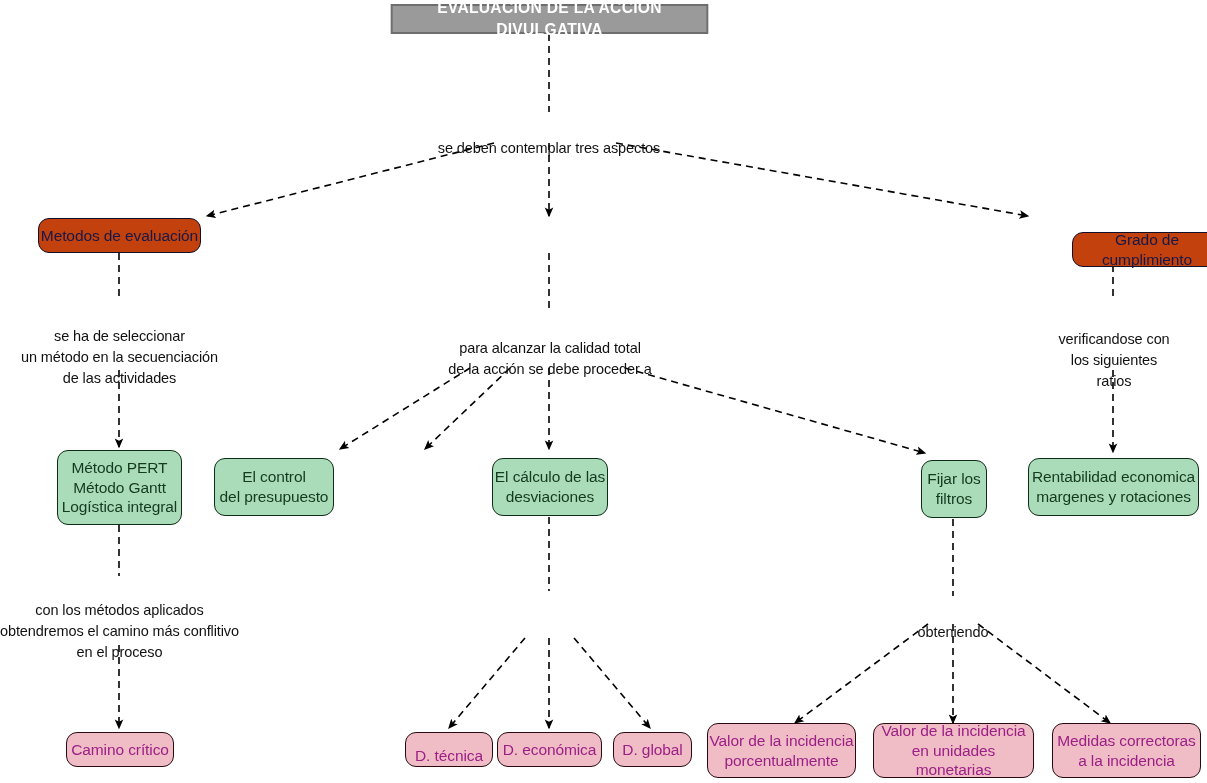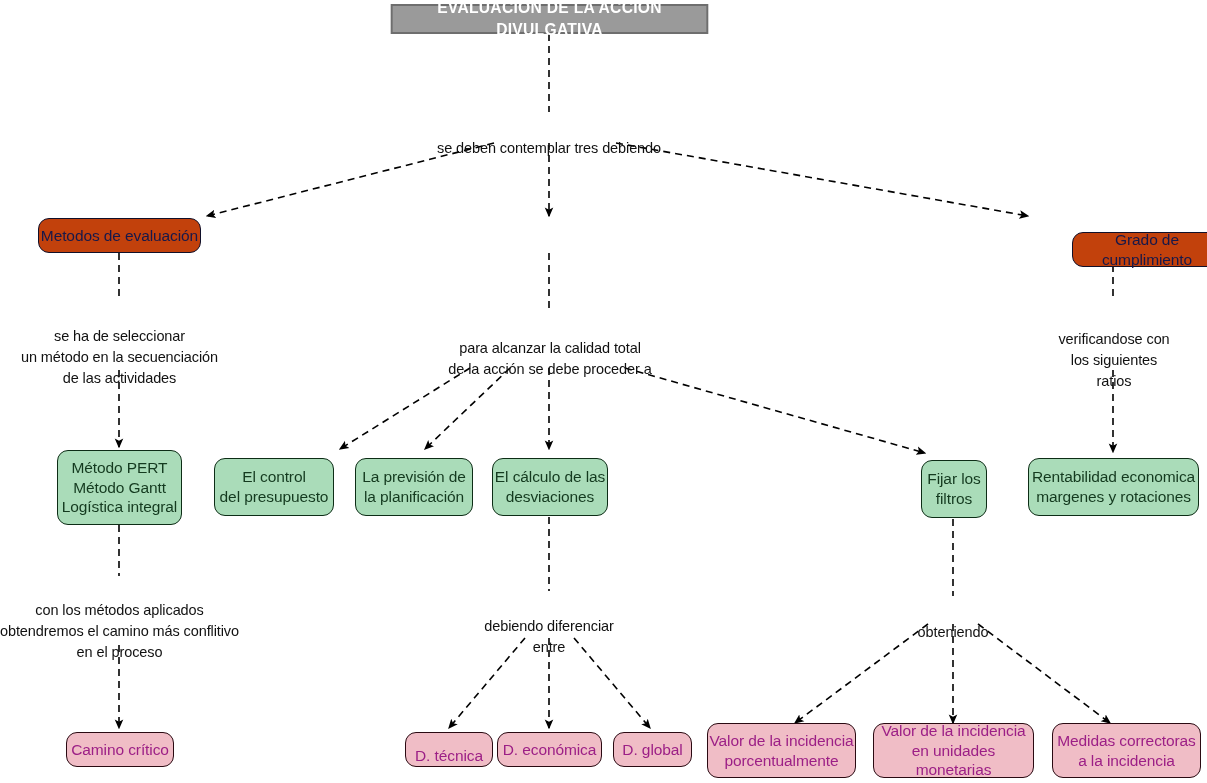--- a/index.html
+++ b/index.html
@@ -132,24 +132,20 @@
 
   <div class="node green" style="left:57px; top:450px; width:125px; height:75px;">
     <span>Método PERT
 Método Gantt
 Logística integral</span>
   </div>
   <div class="node green" style="left:214px; top:458px; width:120px; height:58px;">
     <span>El control
 del presupuesto</span>
   </div>
-  <div class="node green" style="left:355px; top:458px; width:118px; height:58px;">
-    <span>La previsión de
-la planificación</span>
-  </div>
   <div class="node green" style="left:492px; top:458px; width:116px; height:58px;">
     <span>El cálculo de las
 desviaciones</span>
   </div>
   <div class="node green" style="left:921px; top:460px; width:66px; height:58px;">
     <span>Fijar los
 filtros</span>
   </div>
   <div class="node green" style="left:1028px; top:458px; width:171px; height:58px;">
     <span>Rentabilidad economica
@@ -175,42 +171,38 @@
   <div class="node pink" style="left:873px; top:723px; width:161px; height:55px;">
     <span>Valor de la incidencia
 en unidades monetarias</span>
   </div>
   <div class="node pink" style="left:1052px; top:723px; width:149px; height:55px;">
     <span>Medidas correctoras
 a la incidencia</span>
   </div>
 
   <div class="edge-label" style="left:399px; top:117px; width:300px;">
-    <span>se deben contemplar tres debiendo</span>
+    <span>se deben contemplar tres aspectos</span>
   </div>
   <div class="edge-label" style="left:0px; top:305px; width:239px;">
     <span>se ha de seleccionar
 un método en la secuenciación
 de las actividades</span>
   </div>
   <div class="edge-label" style="left:419px; top:317px; width:262px;">
     <span>para alcanzar la calidad total
 de la acción se debe proceder a</span>
   </div>
   <div class="edge-label" style="left:1028px; top:308px; width:172px;">
     <span>verificandose con
 los siguientes
 ratios</span>
   </div>
   <div class="edge-label" style="left:0px; top:579px; width:239px;">
     <span>con los métodos aplicados
 obtendremos el camino más conflitivo
 en el proceso</span>
   </div>
-  <div class="edge-label" style="left:459px; top:595px; width:180px;">
-    <span>debiendo diferenciar
-entre</span>
-  </div>
   <div class="edge-label" style="left:893px; top:601px; width:120px;">
     <span>obteniendo</span>
   </div>
 
 </div>
 
 </body></html>

